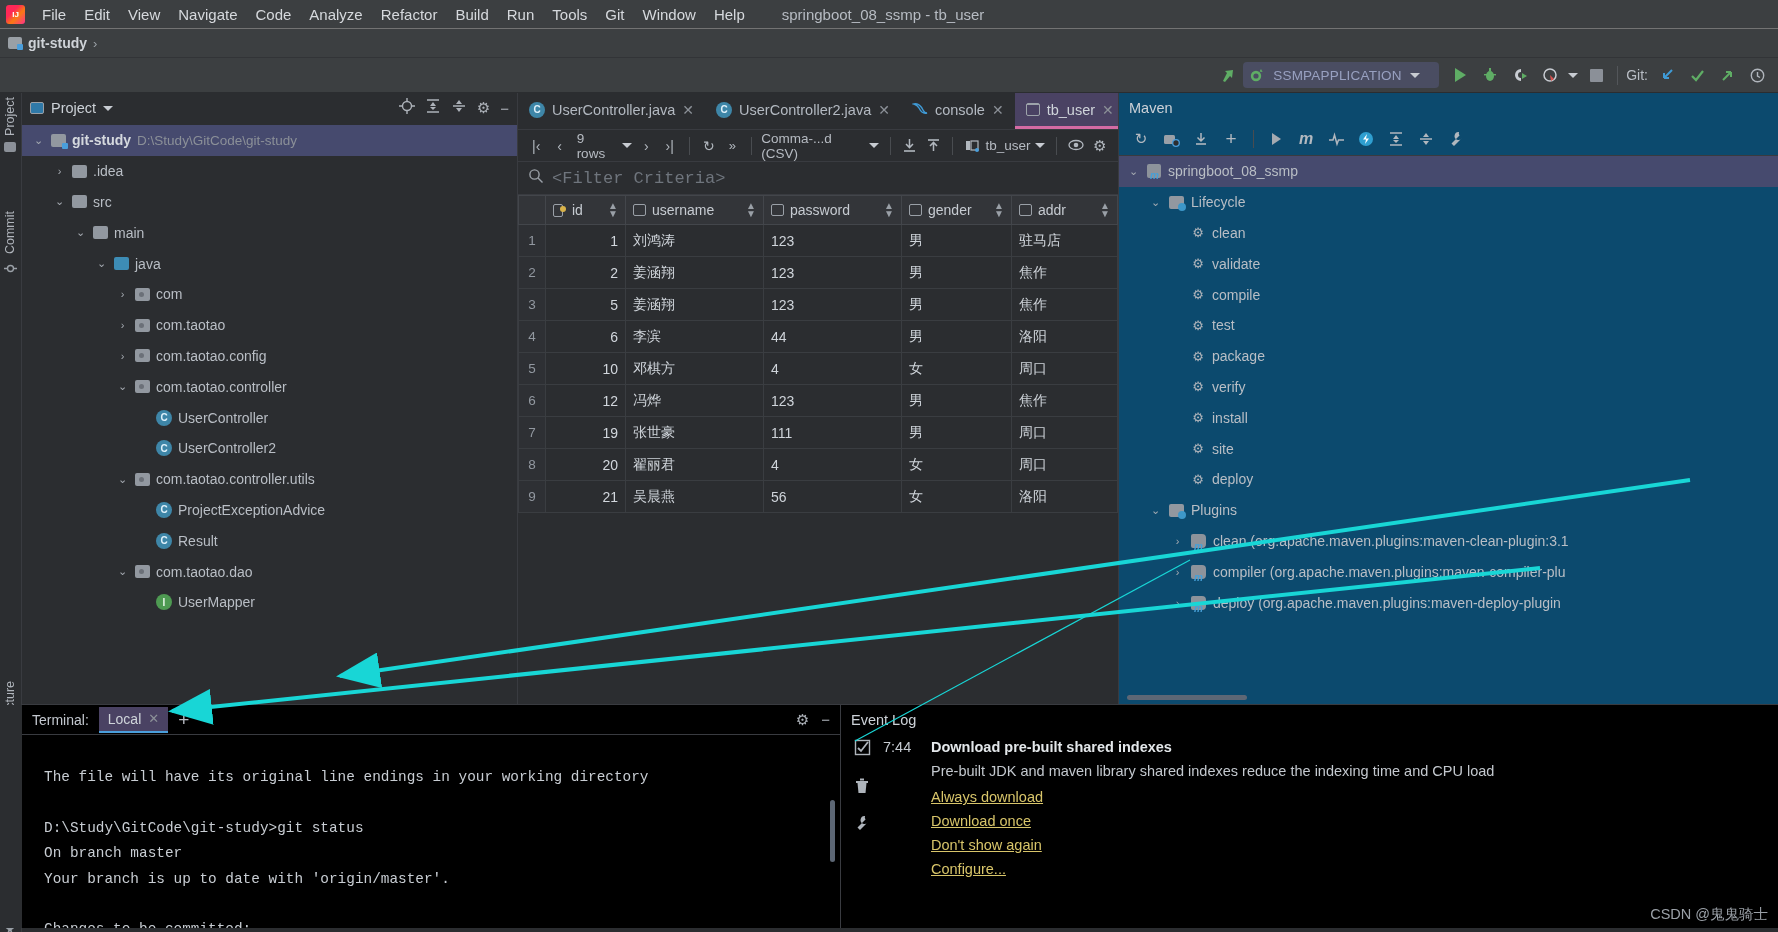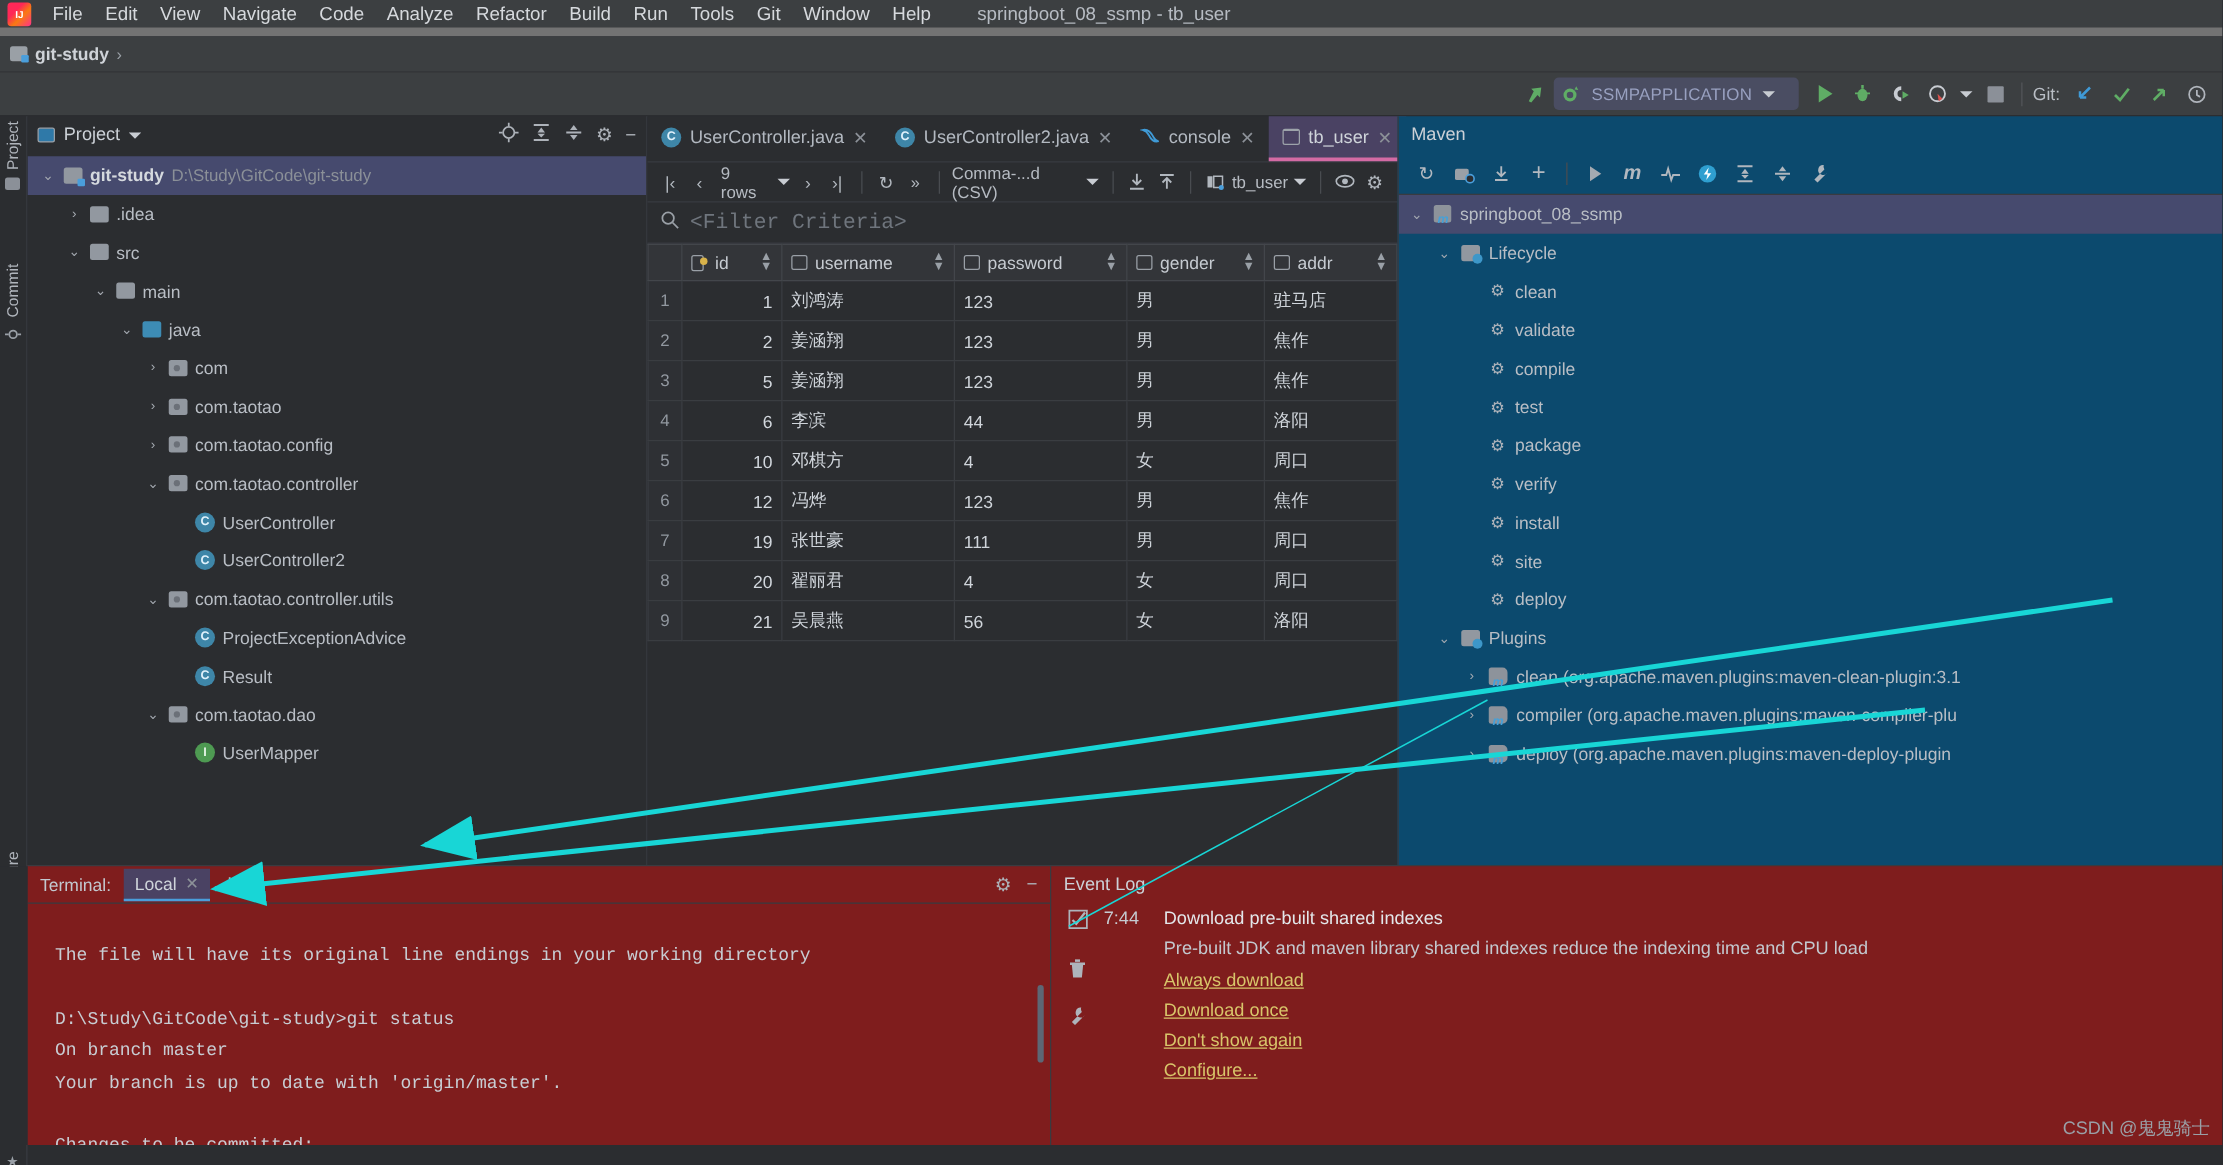--- a/index.html
+++ b/index.html
@@ -6,21 +6,21 @@
   html,body{ background:#2b2d30; }
   body{
     width:1778px; height:932px;
     font-family:"Liberation Sans", sans-serif;
     color:#bfc5cd; overflow:hidden; position:relative;
   }
 
   
   #menubar{
     height:29px; background:#3c3f41; display:flex; align-items:center;
-    padding-left:6px; gap:0px; border-bottom:7px solid #737373;
+    padding-left:6px; gap:0px; border-bottom:1px solid #737373;
   }
   .ij-logo{
     width:19px;height:19px;margin-right:8px;border-radius:3px;
     background:linear-gradient(135deg,#fe2857 0%,#fe2857 35%,#f97a12 60%,#ff318c 100%);
     position:relative;
   }
   .ij-logo::after{
     content:"IJ"; position:absolute; inset:0; color:#fff; font-size:8px;
     font-weight:bold; display:flex; align-items:center; justify-content:center;
   }
@@ -162,41 +162,41 @@
   .gear{width:14px;height:14px;flex:none;color:#aeb3ba;font-size:13px;display:flex;align-items:center;justify-content:center;}
   .mvn-ic{width:14px;height:14px;flex:none;background:#8d939b;border-radius:2px;position:relative;}
   .mvn-ic::after{content:"m";position:absolute;left:3px;bottom:-3px;color:#46a0d8;font-size:10px;font-style:italic;font-weight:bold;}
   .plug-ic{width:15px;height:14px;flex:none;background:#8d939b;border-radius:2px 4px 4px 2px;position:relative;}
   .plug-ic::after{content:"m";position:absolute;left:3px;bottom:-4px;color:#46a0d8;font-size:10px;font-style:italic;font-weight:bold;}
   .fold-cfg{width:15px;height:13px;background:#9298a0;border-radius:2px;flex:none;position:relative;}
   .fold-cfg::after{content:"";position:absolute;right:-2px;bottom:-2px;width:8px;height:8px;border-radius:50%;background:#3d97c9;}
   #mv-scroll{position:absolute;left:8px;bottom:8px;width:120px;height:5px;background:#5d6775;border-radius:3px;}
 
   
-  #bottom{position:absolute;left:22px;right:0;bottom:16px;height:224px;background:#7f1d1d;border-top:1px solid #393b40;}
+  #bottom{position:absolute;left:22px;right:0;bottom:4px;height:224px;background:#000000;border-top:1px solid #393b40;}
   #terminal{position:absolute;left:0;top:0;width:818px;bottom:0;}
   #term-header{height:30px;display:flex;align-items:center;gap:10px;padding:0 10px;border-bottom:1px solid #393b40;}
   #term-header .tl{font-size:14px;color:#c3c8cf;}
   .term-tab{font-size:14px;color:#cfd4da;background:#4a4263;padding:4px 9px;border-bottom:2px solid #4a9edb;display:flex;gap:7px;align-items:center;}
   .term-tab .x{color:#8c9198;font-size:13px;}
   .plus{font-size:19px;color:#b5bac1;line-height:1;}
   .th-right{margin-left:auto;display:flex;gap:12px;align-items:center;}
   #term-body{position:absolute;left:0;right:0;top:30px;bottom:0;padding:8px 10px 0 22px;
     font-family:"Liberation Mono",monospace;font-size:14.4px;color:#c8cdd3;line-height:25.5px;overflow:hidden;}
   #term-scroll{position:absolute;right:5px;top:95px;width:5px;height:62px;background:#5d6775;border-radius:3px;}
 
   #eventlog{position:absolute;left:818px;right:0;top:0;bottom:0;border-left:1px solid #393b40;}
   #el-header{height:30px;display:flex;align-items:center;padding:0 10px;font-size:14.5px;color:#ccd1d7;}
   #el-icons{position:absolute;left:4px;top:34px;width:34px;display:flex;flex-direction:column;gap:17px;align-items:center;}
   .el-ic{font-size:16px;color:#aeb4bb;}
   #el-body{position:absolute;left:42px;right:0;top:34px;bottom:0;font-size:14.5px;color:#c6cbd1;}
   #el-body .date{margin-bottom:6px;}
   .el-line{display:flex;gap:14px;}
   .el-time{width:34px;color:#c6cbd1;}
-  .el-title{font-weight:normal;color:#e3e7ea;}
+  .el-title{font-weight:bold;color:#e3e7ea;}
   .el-desc{margin:8px 0 10px 48px;color:#c3c8ce;}
   .el-link{display:block;margin:0 0 8px 48px;color:#d8c56a;text-decoration:underline;cursor:pointer;}
   #watermark{position:absolute;right:10px;bottom:4px;font-size:14.5px;color:#9aa0a7;}
 
   
   #bl-stripe{position:absolute;left:0;top:0;width:22px;bottom:0;background:#2b2d30;}
 
   
   #arrows{position:absolute;left:0;top:0;width:1778px;height:932px;pointer-events:none;}
 </style>

